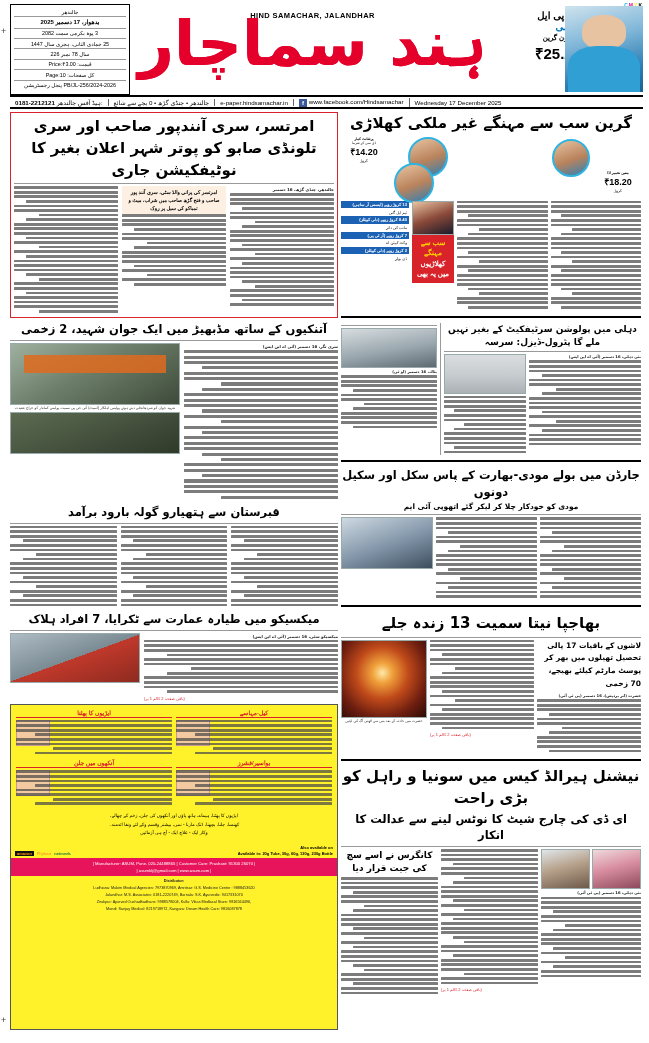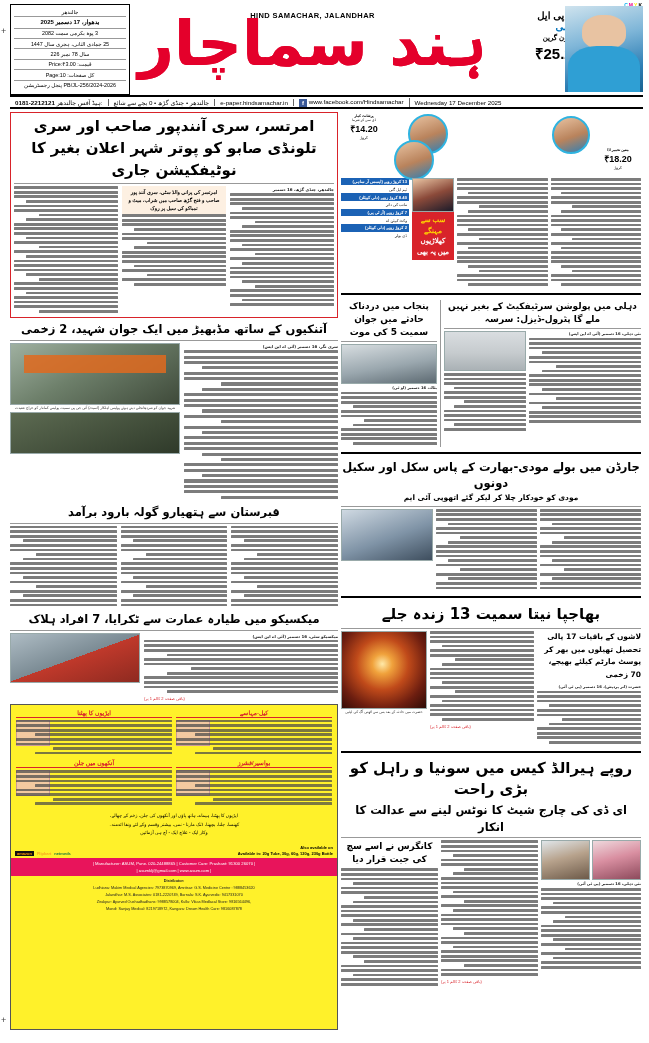--- a/index.html
+++ b/index.html
@@ -530,20 +530,21 @@
           <div>Jalandhar: M.S. Associates: 0181-2220749, Barnala: S.K. Ayurvedic: 9417331070</div>
           <div>Zirakpur: Ayurved Oushadhadhans: 9988578004, Kullu: Vikas Medlacal Store: 9816564496,</div>
           <div>Mandi: Sanjay Medical: 8219718972, Kangara: Dream Health Care: 9816087878</div>
         </div>
       </div>
     </div>
 
     <div class="col-right">
 
       <div>
+        <div class="hl hl-lg" style="margin-top:1px;">گرین سب سے مہنگے غیر ملکی کھلاڑی</div>
 
         <div style="display:flex;gap:3px;margin-top:2px;">
           <div style="width:46px;text-align:center;direction:rtl;">
             <div style="font-size:3.6px;font-weight:bold;">پرشانت کمار</div>
             <div style="font-size:3.4px;">ڈی سی کے شرما</div>
             <div style="font-size:9px;font-weight:bold;">₹14.20</div>
             <div style="font-size:4px;">کروڑ</div>
           </div>
           <div style="flex:1;position:relative;height:62px;">
             <div class="circ-photo" style="position:absolute;left:18px;top:0;width:40px;height:40px;"></div>
@@ -633,21 +634,20 @@
                 <span></span>
             </div>
           </div>
         </div>
       </div>
 
       <div class="blkbar"></div>
 
       <div style="display:flex;gap:3px;">
         <div style="width:96px;">
-          <div class="hl hl-sm">پنجاب میں دردناک حادثے میں جوان سمیت 5 کی موت</div>
           <div class="hr-thin"></div>
           <div class="photo car" style="height:40px;margin-top:1px;"></div>
           <div class="txt" style="font-size:3.8px;font-weight:bold;direction:rtl;margin-top:1px;">بٹالہ، 16 دسمبر (او ٹی)</div>
           <div class="txt fake dense">
             <span></span>
               <span></span>
               <span></span>
               <span></span>
               <span></span>
               <span></span>
@@ -821,21 +821,21 @@
                 <span></span>
                 <span></span>
             </div>
           </div>
         </div>
       </div>
 
       <div class="blkbar"></div>
 
       <div style="flex:1;">
-        <div class="hl hl-lg">روپے ہیرالڈ کیس میں سونیا و راہل کو بڑی راحت</div>
+        <div class="hl hl-lg">نیشنل ہیرالڈ کیس میں سونیا و راہل کو بڑی راحت</div>
         <div class="hl hl-md" style="margin-top:1px;">ای ڈی کی چارج شیٹ کا نوٹس لینے سے عدالت کا انکار</div>
         <div class="hr-thin"></div>
         <div style="display:flex;gap:3px;margin-top:1px;">
           <div class="c">
             <div class="hl hl-sm">کانگرس نے اسے سچ کی جیت قرار دیا</div>
             <div class="txt fake dense" style="margin-top:2px;">
               <span></span>
                 <span></span>
                 <span></span>
                 <span></span>

